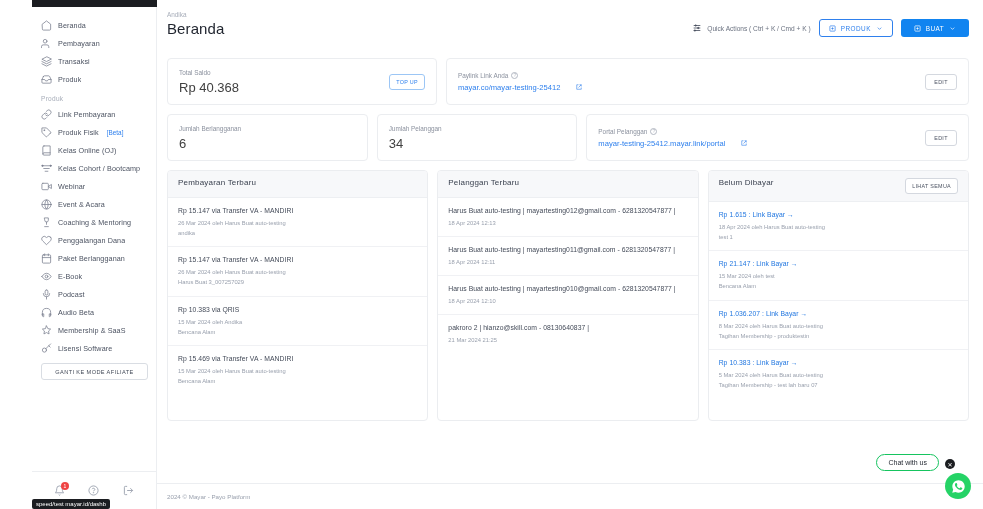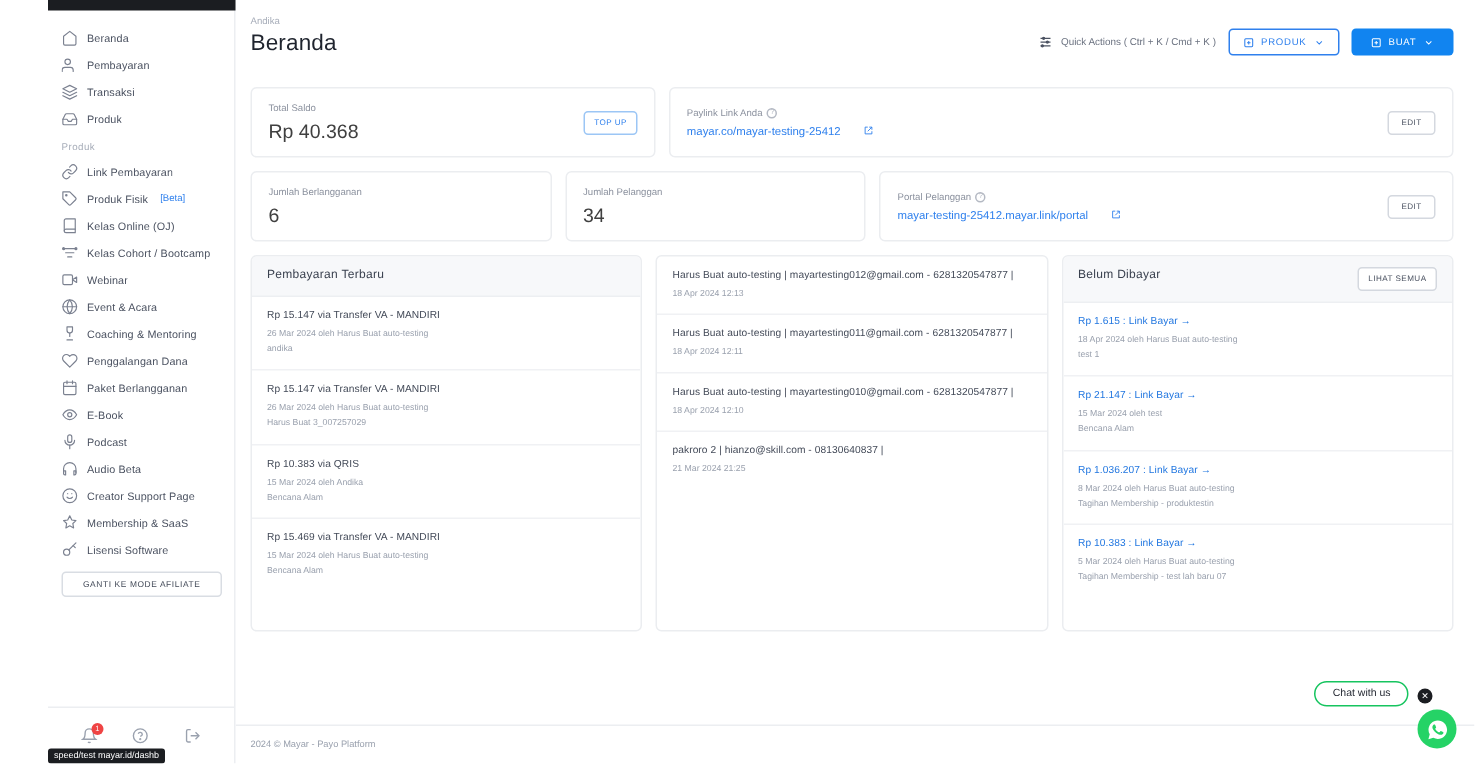--- a/index.html
+++ b/index.html
@@ -338,30 +338,20 @@
           </div>
           <div class="nav-item">
             <span class="nav-ico">
               <svg viewBox="0 0 24 24" fill="none" stroke="currentColor" stroke-width="1.7" stroke-linecap="round" stroke-linejoin="round">
                 <path d="M3 18v-6a9 9 0 0 1 18 0v6"></path>
                 <path d="M21 19a2 2 0 0 1-2 2h-1v-6h3z"></path>
                 <path d="M3 19a2 2 0 0 0 2 2h1v-6H3z"></path>
               </svg>
             </span>
             <span class="nav-label">Audio Beta</span>
-          </div>
-          <div class="nav-item">
-            <span class="nav-ico">
-              <svg viewBox="0 0 24 24" fill="none" stroke="currentColor" stroke-width="1.7" stroke-linecap="round" stroke-linejoin="round">
-                <circle cx="12" cy="12" r="10"></circle>
-                <path d="M8 14s1.5 2 4 2 4-2 4-2"></path>
-                <path d="M9 9h.01M15 9h.01"></path>
-              </svg>
-            </span>
-            <span class="nav-label">Creator Support Page</span>
           </div>
           <div class="nav-item">
             <span class="nav-ico">
               <svg viewBox="0 0 24 24" fill="none" stroke="currentColor" stroke-width="1.7" stroke-linecap="round" stroke-linejoin="round">
                 <path d="M12 2l3 6 6 .9-4.5 4.2 1.1 6.4L12 16.5 6.4 19.5l1.1-6.4L3 8.9 9 8z"></path>
               </svg>
             </span>
             <span class="nav-label">Membership &amp; SaaS</span>
           </div>
           <div class="nav-item">
@@ -535,20 +525,23 @@
               </div>
               <div class="list-item">
                 <div class="li-main">Rp 15.469 via Transfer VA - MANDIRI</div>
                 <div class="li-sub">15 Mar 2024 oleh Harus Buat auto-testing</div>
                 <div class="li-sub">Bencana Alam</div>
               </div>
             </div>
         </div>
 
         <div class="panel">
+          <div class="panel-head">
+            <div class="panel-title">Pelanggan Terbaru</div>
+          </div>
           <div class="panel-body" id="pelanggan-list">
               <div class="list-item">
                 <div class="li-main">Harus Buat auto-testing | mayartesting012@gmail.com - 6281320547877 |</div>
                 <div class="li-sub">18 Apr 2024 12:13</div>
               </div>
               <div class="list-item">
                 <div class="li-main">Harus Buat auto-testing | mayartesting011@gmail.com - 6281320547877 |</div>
                 <div class="li-sub">18 Apr 2024 12:11</div>
               </div>
               <div class="list-item">

